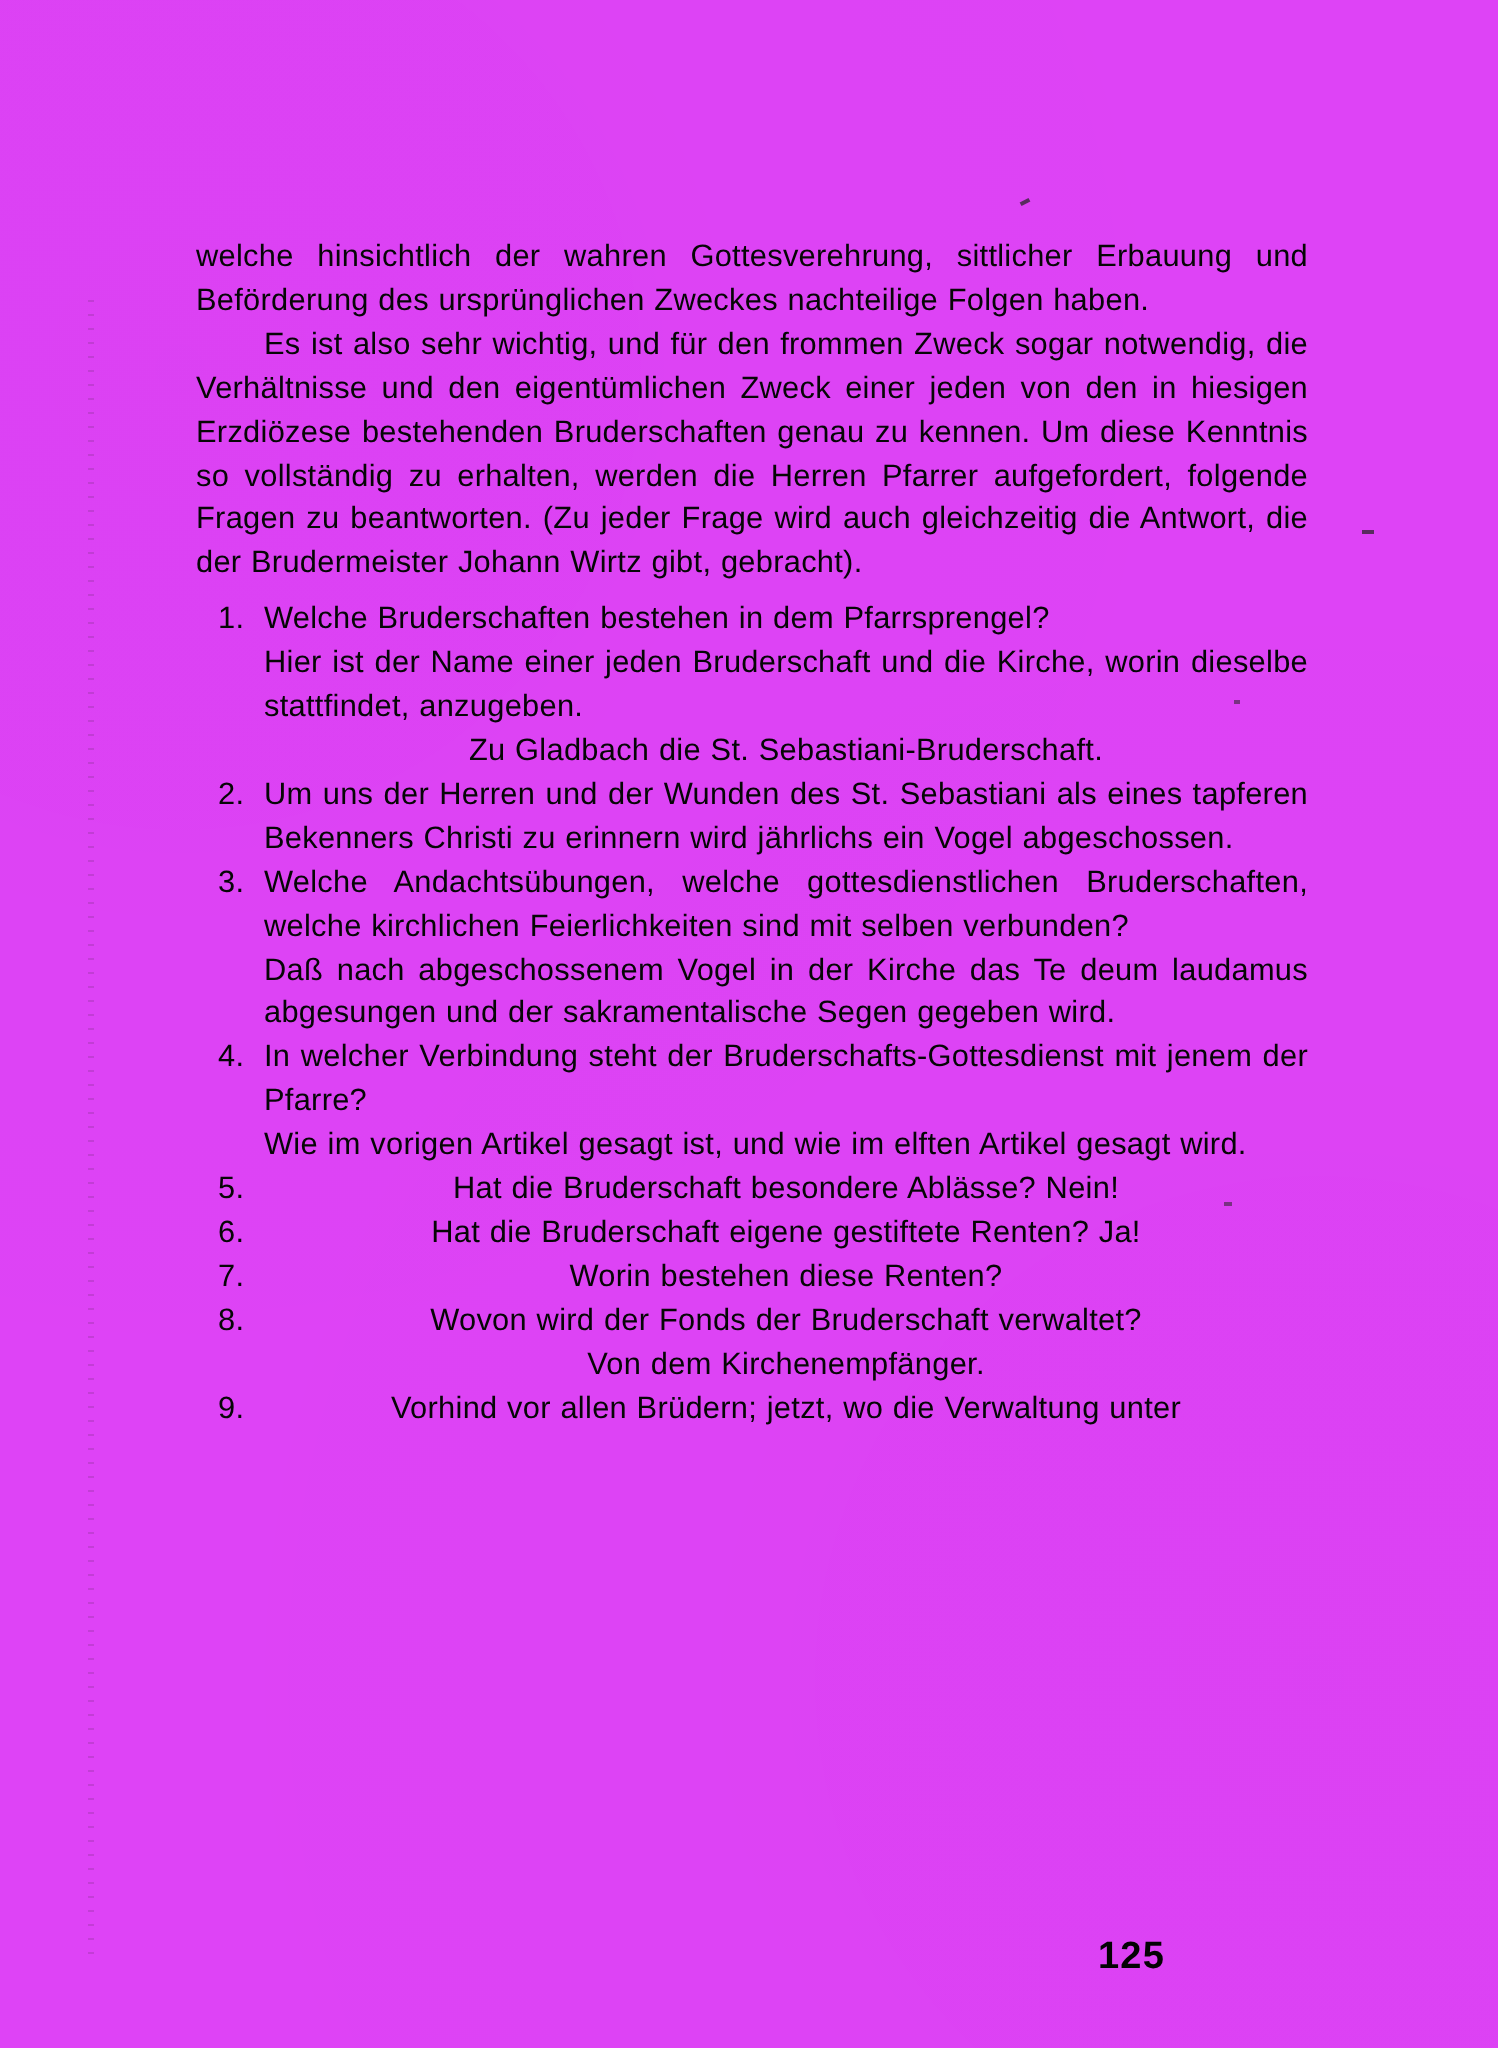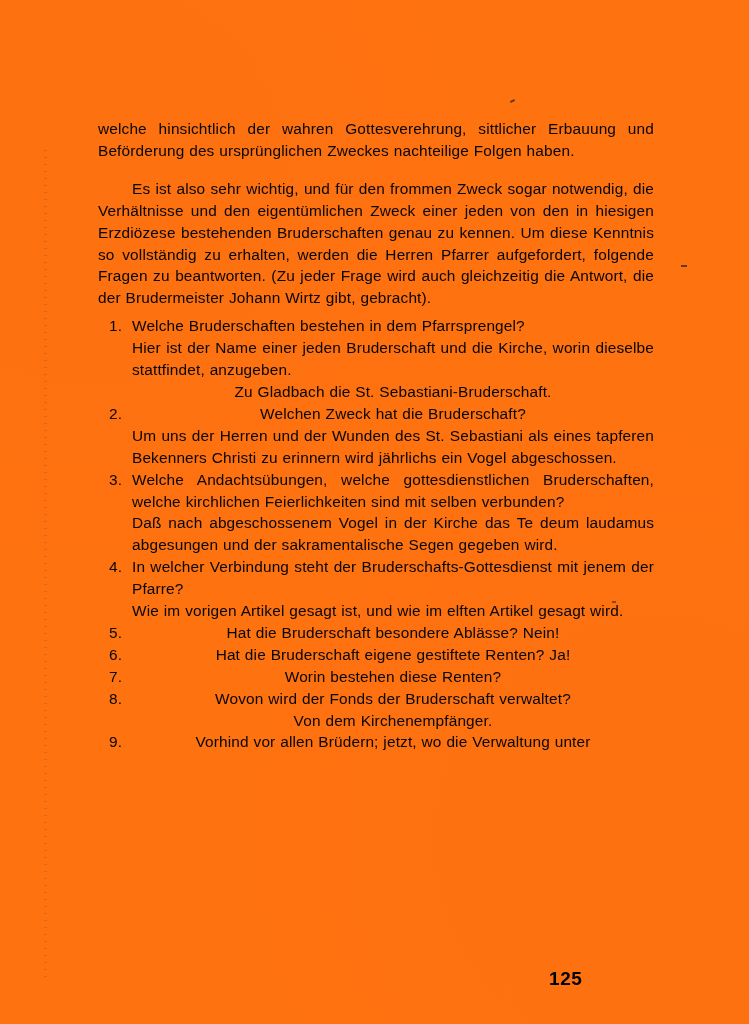--- a/index.html
+++ b/index.html
@@ -13,21 +13,21 @@
     height: 1024px;
     overflow: hidden;
     font-family: "Liberation Sans", sans-serif;
   }
 
   
   .page {
     position: relative;
     width: 749px;
     height: 1024px;
-    background: #f97316;
+    background: #d946ef;
     color: #121212;
     overflow: hidden;
   }
 
   
   .page::before {
     content: "";
     position: absolute;
     inset: 0;
     background:
@@ -75,21 +75,21 @@
     color: #0d0d0d;
   }
 
   .para {
     margin: 0;
     text-align: justify;
     -webkit-hyphens: manual;
     hyphens: manual;
   }
   .para.indented { text-indent: 34px; }
-  .para + .para { margin-top: 16px; }
+  .para + .para { margin-top: 0; }
 
   .spacer-sm { height: 6px; }
 
   
   .qa-list {
     margin: 0;
     padding: 0;
     list-style: none;
   }
   .qa-item {
@@ -149,21 +149,20 @@
 
       <li class="qa-item">
         <span class="qa-num">1.</span>
         <p class="q-line justify">Welche Bruderschaften bestehen in dem Pfarrsprengel?</p>
         <p class="a-line justify">Hier ist der Name einer jeden Bruderschaft und die Kirche, worin dieselbe stattfindet, anzugeben.</p>
         <p class="a-line">Zu Gladbach die St. Sebastiani-Bruderschaft.</p>
       </li>
 
       <li class="qa-item">
         <span class="qa-num">2.</span>
-        <p class="q-line">Welchen Zweck hat die Bruderschaft?</p>
         <p class="a-line justify">Um uns der Herren und der Wunden des St. Sebastiani als eines tapferen Bekenners Christi zu erinnern wird jährlichs ein Vogel abgeschossen.</p>
       </li>
 
       <li class="qa-item">
         <span class="qa-num">3.</span>
         <p class="q-line justify">Welche Andachtsübungen, welche gottesdienstlichen Bruderschaften, welche kirchlichen Feierlichkeiten sind mit selben verbunden?</p>
         <p class="a-line justify">Daß nach abgeschossenem Vogel in der Kirche das Te deum laudamus abgesungen und der sakramentalische Segen gegeben wird.</p>
       </li>
 
       <li class="qa-item">

